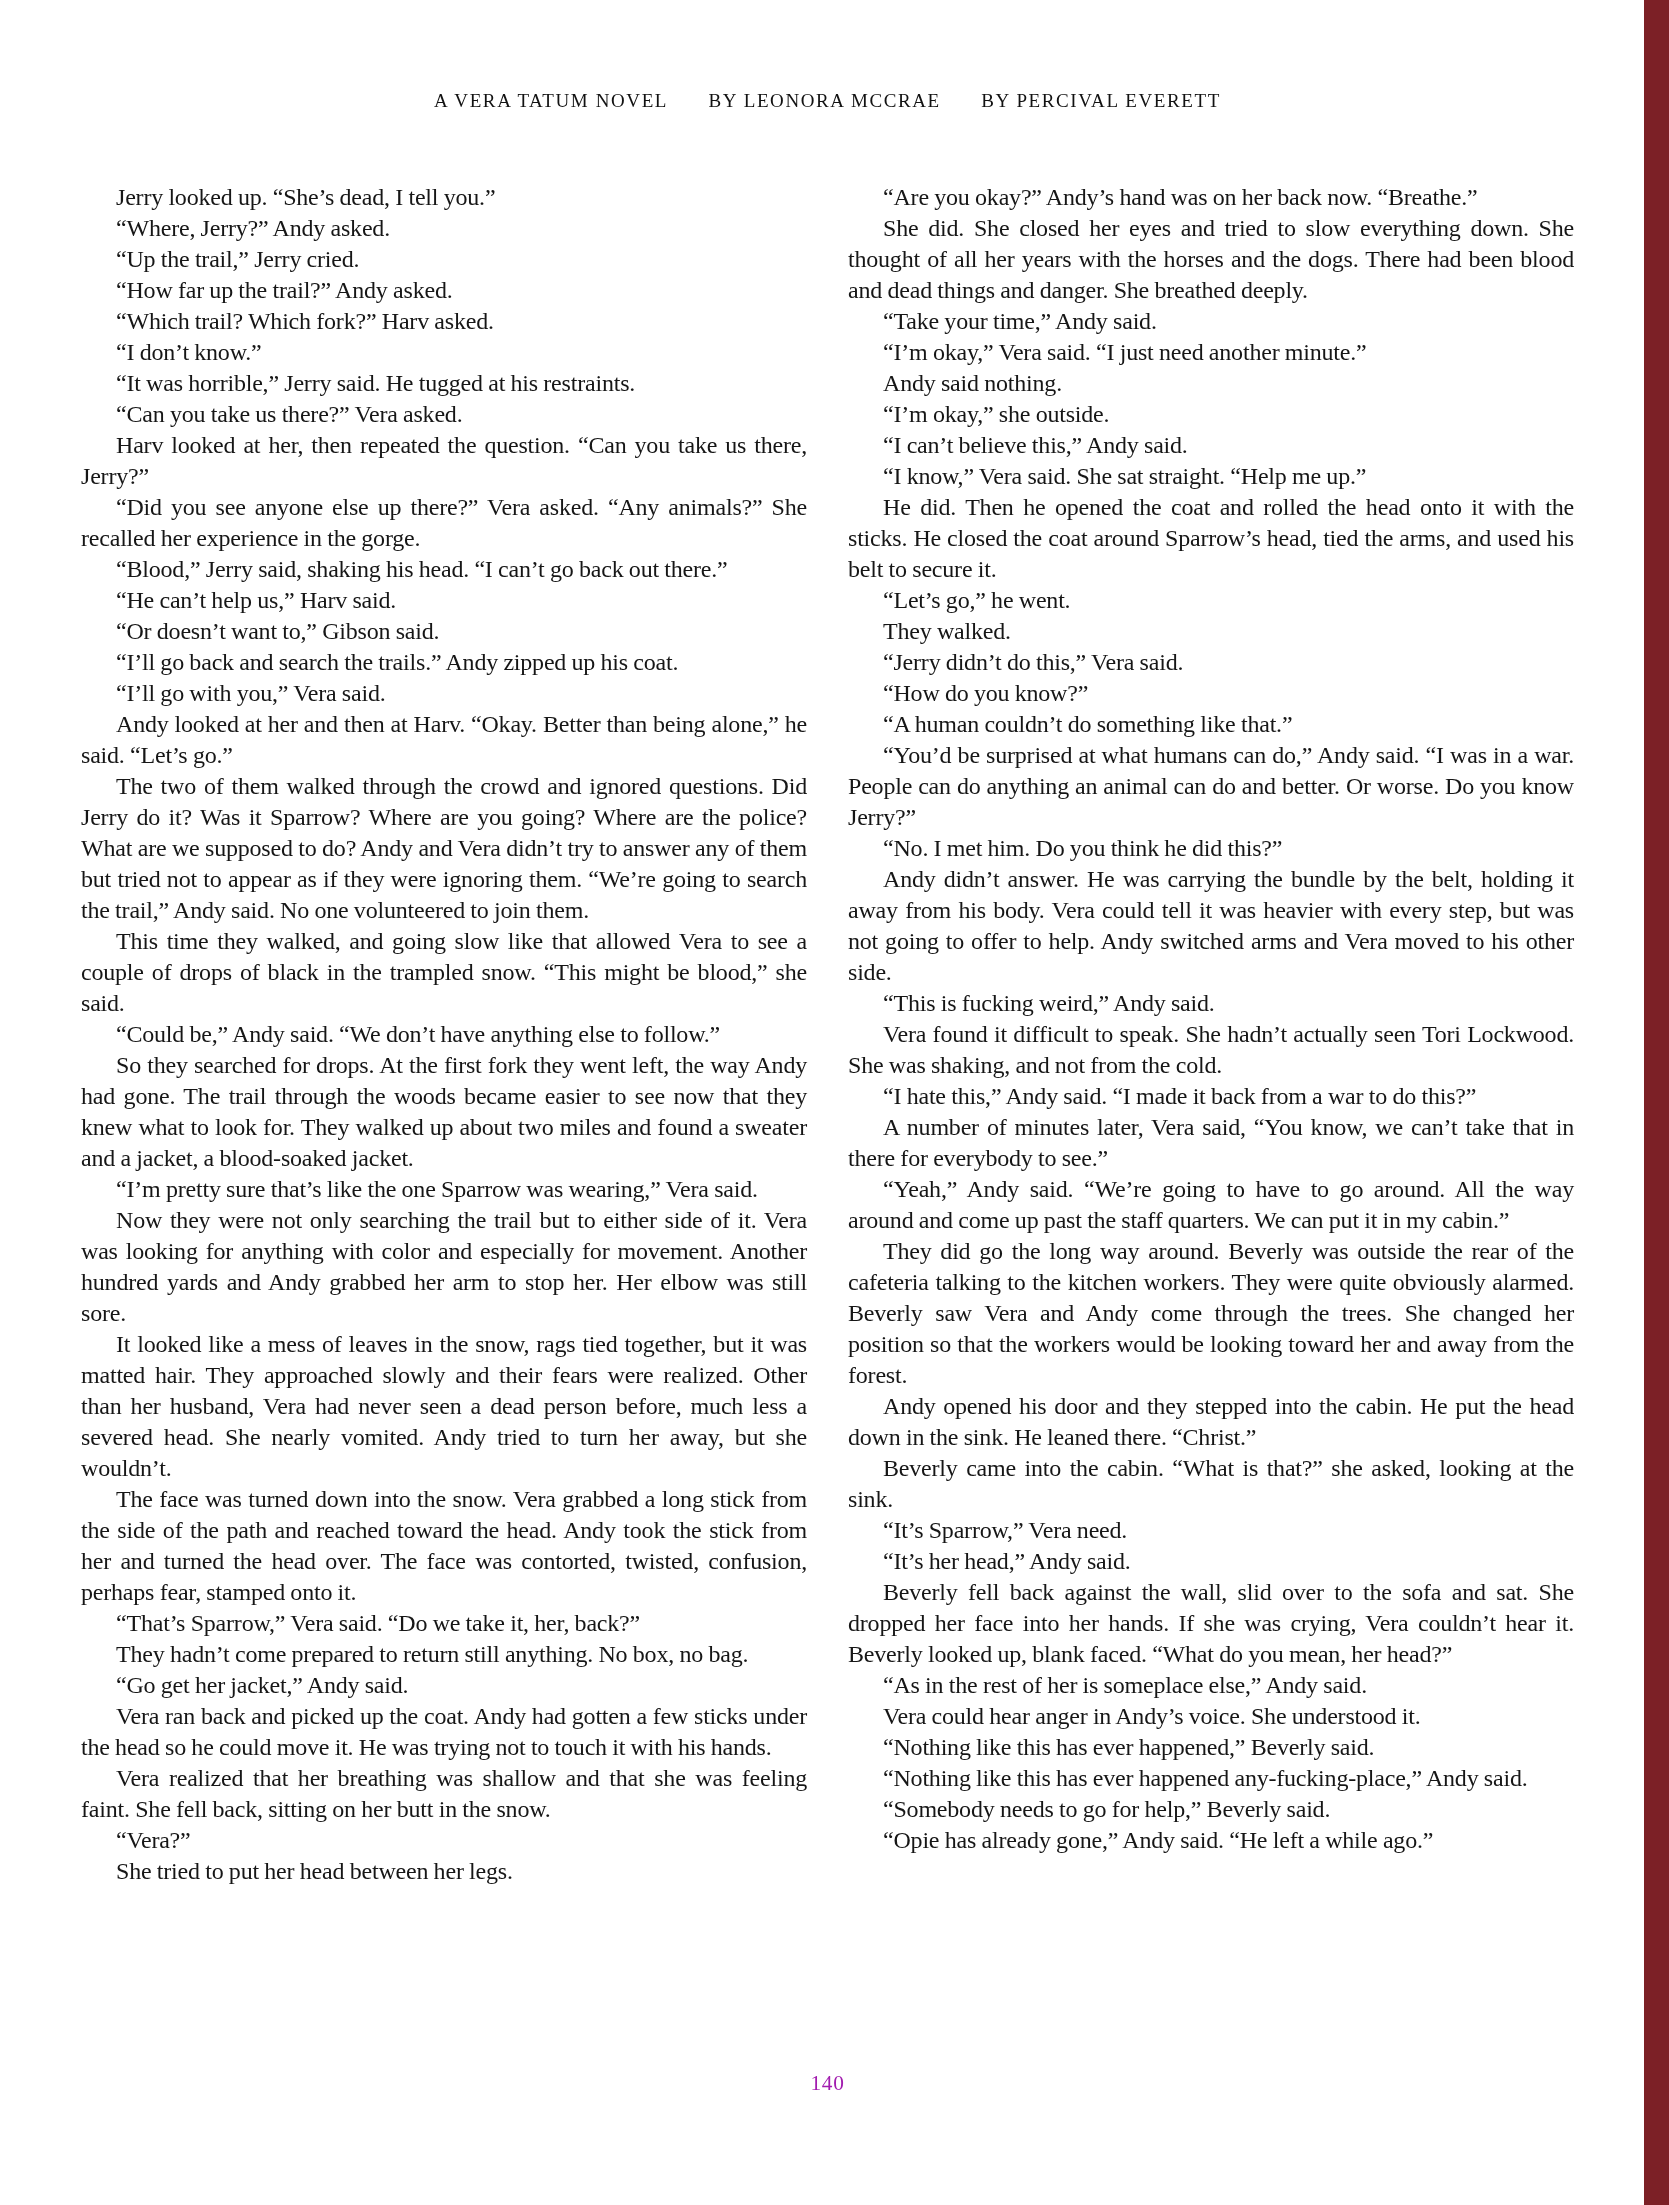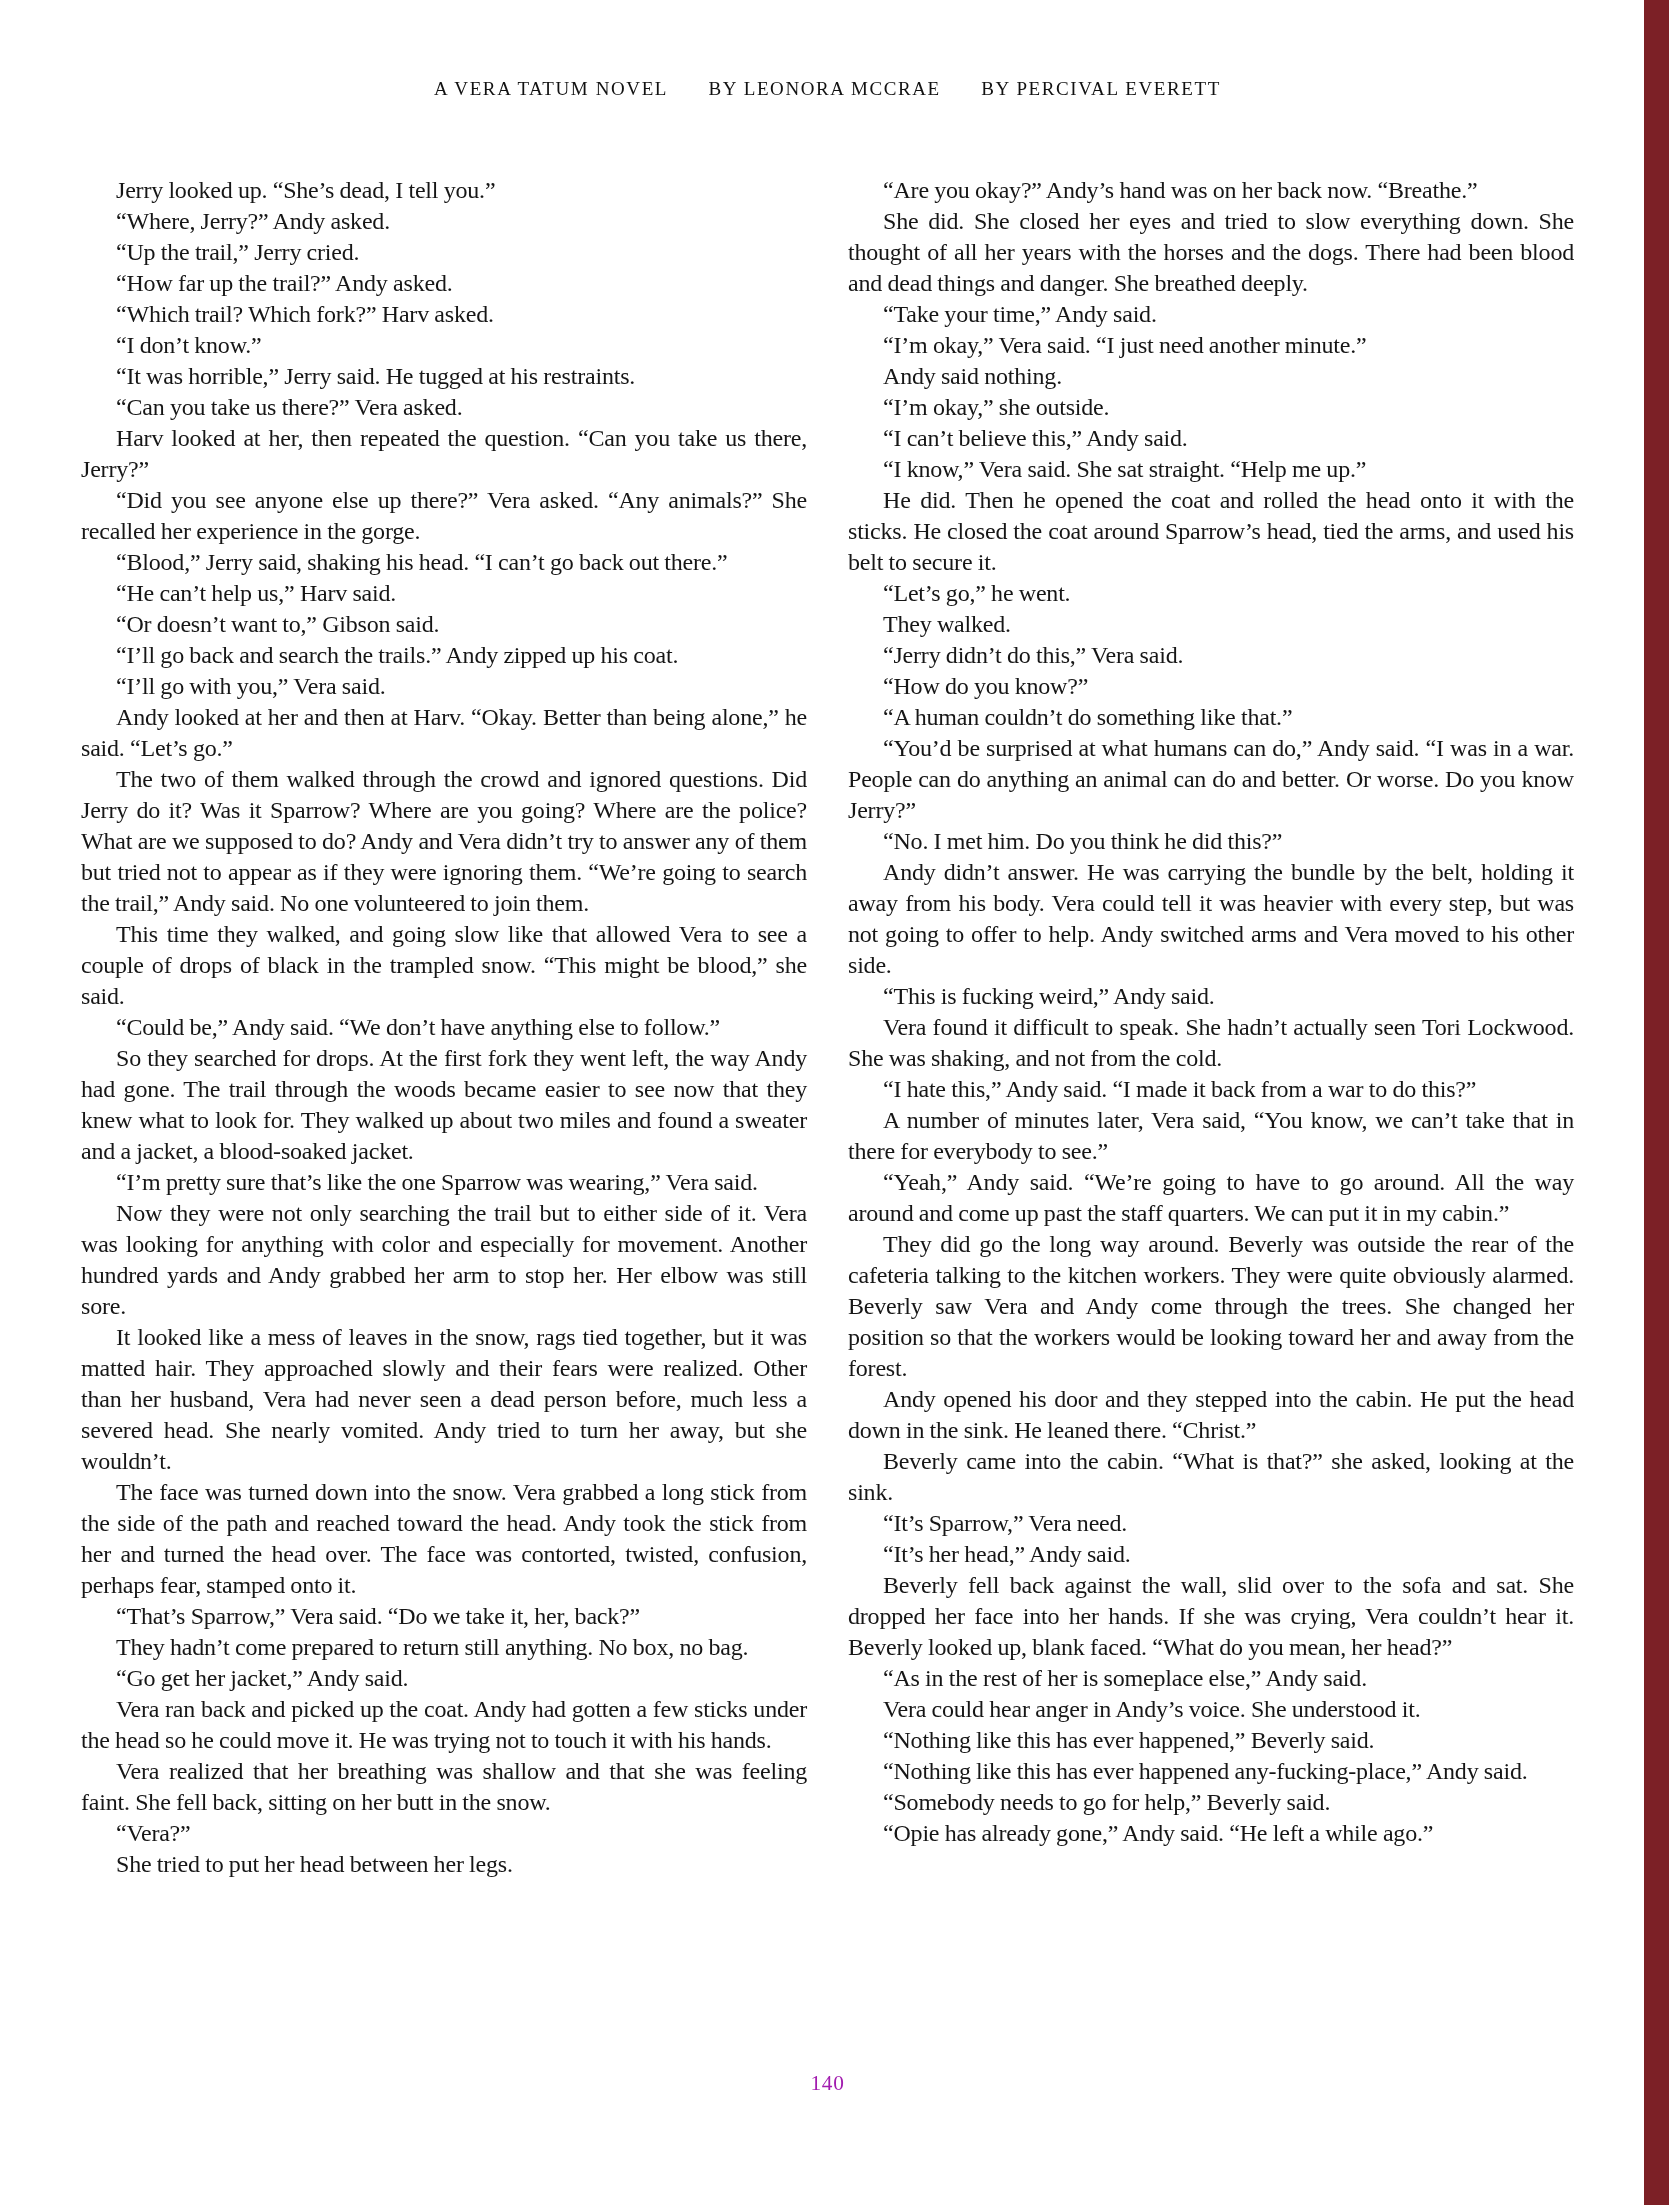--- a/index.html
+++ b/index.html
@@ -30,25 +30,25 @@
     width: 1493px;
     text-align: center;
     font-size: 19px;
     line-height: 22px;
     letter-spacing: 1.6px;
     white-space: nowrap;
     color: #121212;
   }
   .running-head .seg {
     display: inline-block;
-    margin: 0 17px;
+    margin: 12px 17px;
   }
   .columns {
     position: absolute;
-    top: 175px;
+    top: 182px;
     left: 81px;
     width: 1493px;
     display: flex;
     gap: 41px;
   }
   .column {
     width: 726px;
   }
   .para {
     margin: 0;

